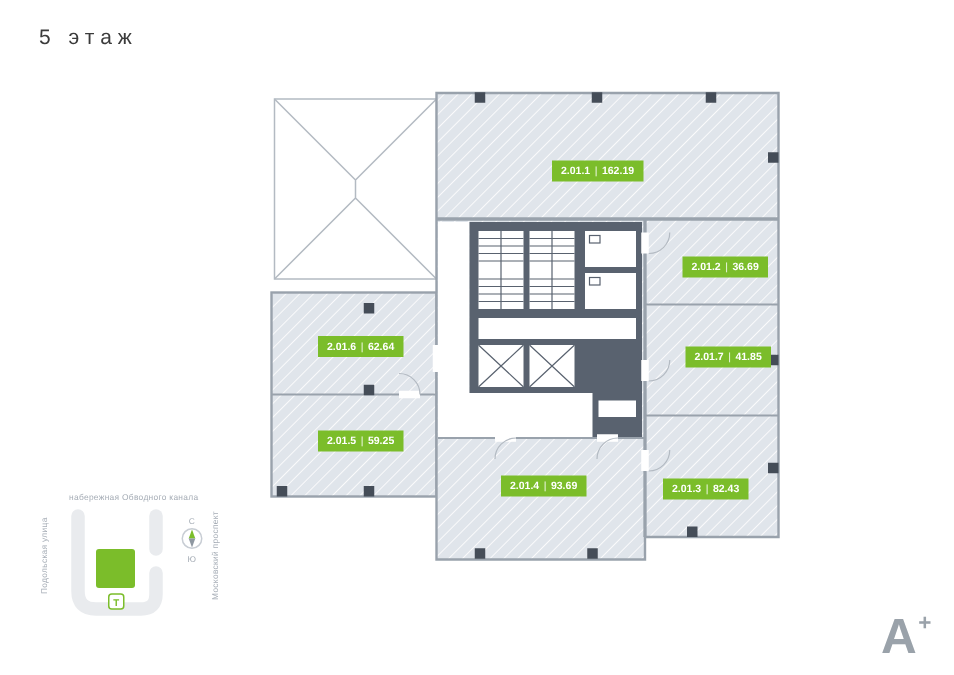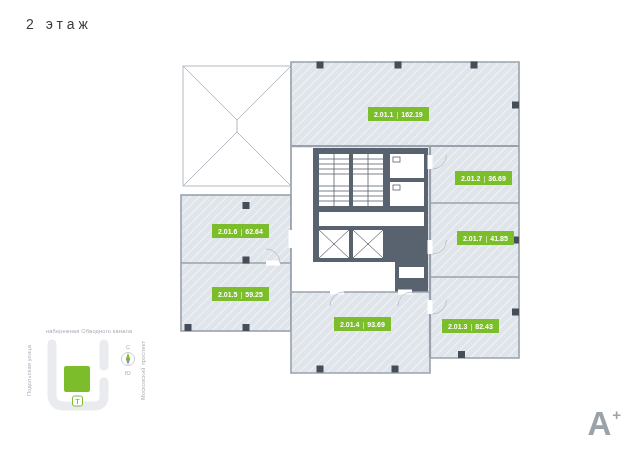--- a/index.html
+++ b/index.html
@@ -32,21 +32,21 @@
   .unit-label .sep { font-weight:400; opacity:.9; }
 
   .logo { position:absolute; right:15px; bottom:10px; color:#9aa2aa; font-size:33px; font-weight:700; line-height:1; }
   .logo .plus { display:inline-block; transform:translateY(-15px); font-size:15px; margin-left:1px; }
 </style>
 </head>
 <body>
 
 <div class="page">
 
-  <div class="title">2 этаж</div>
+  <div class="title">5 этаж</div>
 
   <svg class="plan" width="636" height="450" viewBox="0 0 636 450" xmlns="http://www.w3.org/2000/svg">
     <defs>
       <pattern id="hatch" width="6.5" height="6.5" patternUnits="userSpaceOnUse" patternTransform="rotate(45)">
         <rect width="6.5" height="6.5" fill="#e0e5eb"></rect>
         <line x1="0" y1="0" x2="0" y2="6.5" stroke="#ffffff" stroke-width="1.1"></line>
       </pattern>
     </defs>
 
     <g>

